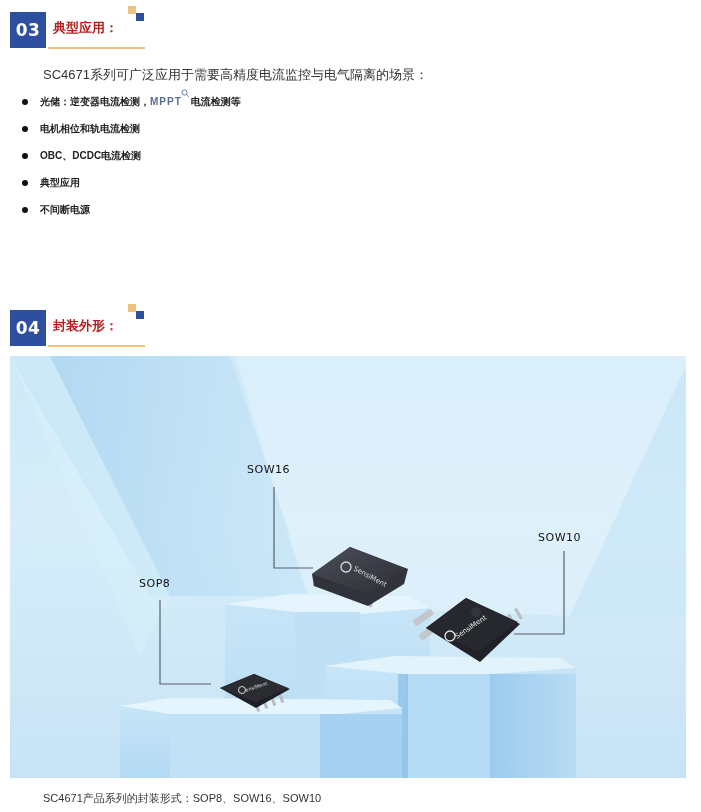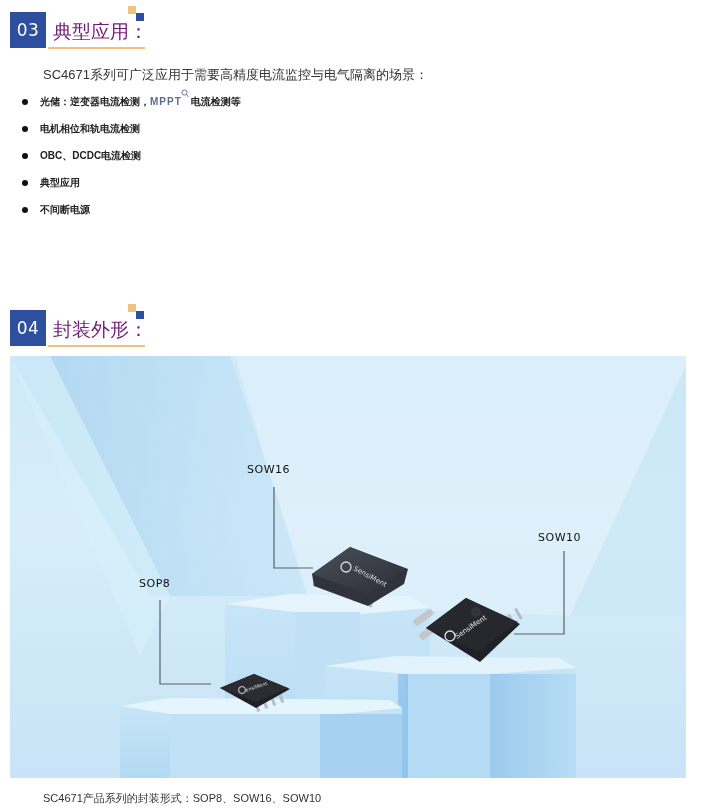--- a/index.html
+++ b/index.html
@@ -4,27 +4,27 @@
   <style>
     html, body { margin: 0; padding: 0; background: #ffffff; }
     body {
       width: 701px; height: 812px; position: relative; overflow: hidden;
       font-family: "Liberation Sans", "DejaVu Sans", sans-serif;
       color: #222;
     }
     .section-header { position: absolute; left: 10px; height: 38px; width: 140px; }
     .num-box {
       position: absolute; left: 0; top: 0; width: 36px; height: 36px;
-      background: #2e4f9e; color: #fff; font-weight: normal; font-size: 17px;
+      background: #2e4f9e; color: #fff; font-weight: bold; font-size: 17px;
       display: flex; align-items: center; justify-content: center;
       font-family: "DejaVu Sans", sans-serif; letter-spacing: 0.5px;
     }
     .sec-title {
-      position: absolute; left: 43px; top: 7px; font-size: 19px; font-weight: normal;
-      color: #701a75; white-space: nowrap; font-family: "DejaVu Sans", sans-serif;
+      position: absolute; left: 43px; top: 7px; font-size: 13px; font-weight: bold;
+      color: #b91c1c; white-space: nowrap; font-family: "DejaVu Sans", sans-serif;
     }
     .sec-underline { position: absolute; left: 38px; top: 35px; width: 97px; height: 2px; background: #efc27f; }
     .deco-orange { position: absolute; left: 118px; top: -6px; width: 8px; height: 8px; background: #efc27f; }
     .deco-blue { position: absolute; left: 126px; top: 1px; width: 8px; height: 8px; background: #2e4f9e; }
 
     .intro { position: absolute; left: 43px; top: 66px; font-size: 13px; color: #333; white-space: nowrap; }
     ul.apps { position: absolute; left: 0; top: 88px; margin: 0; padding: 0; list-style: none; }
     ul.apps li {
       position: relative; height: 27px; line-height: 27px; padding-left: 40px;
       font-size: 10px; font-weight: bold; color: #222; white-space: nowrap;

